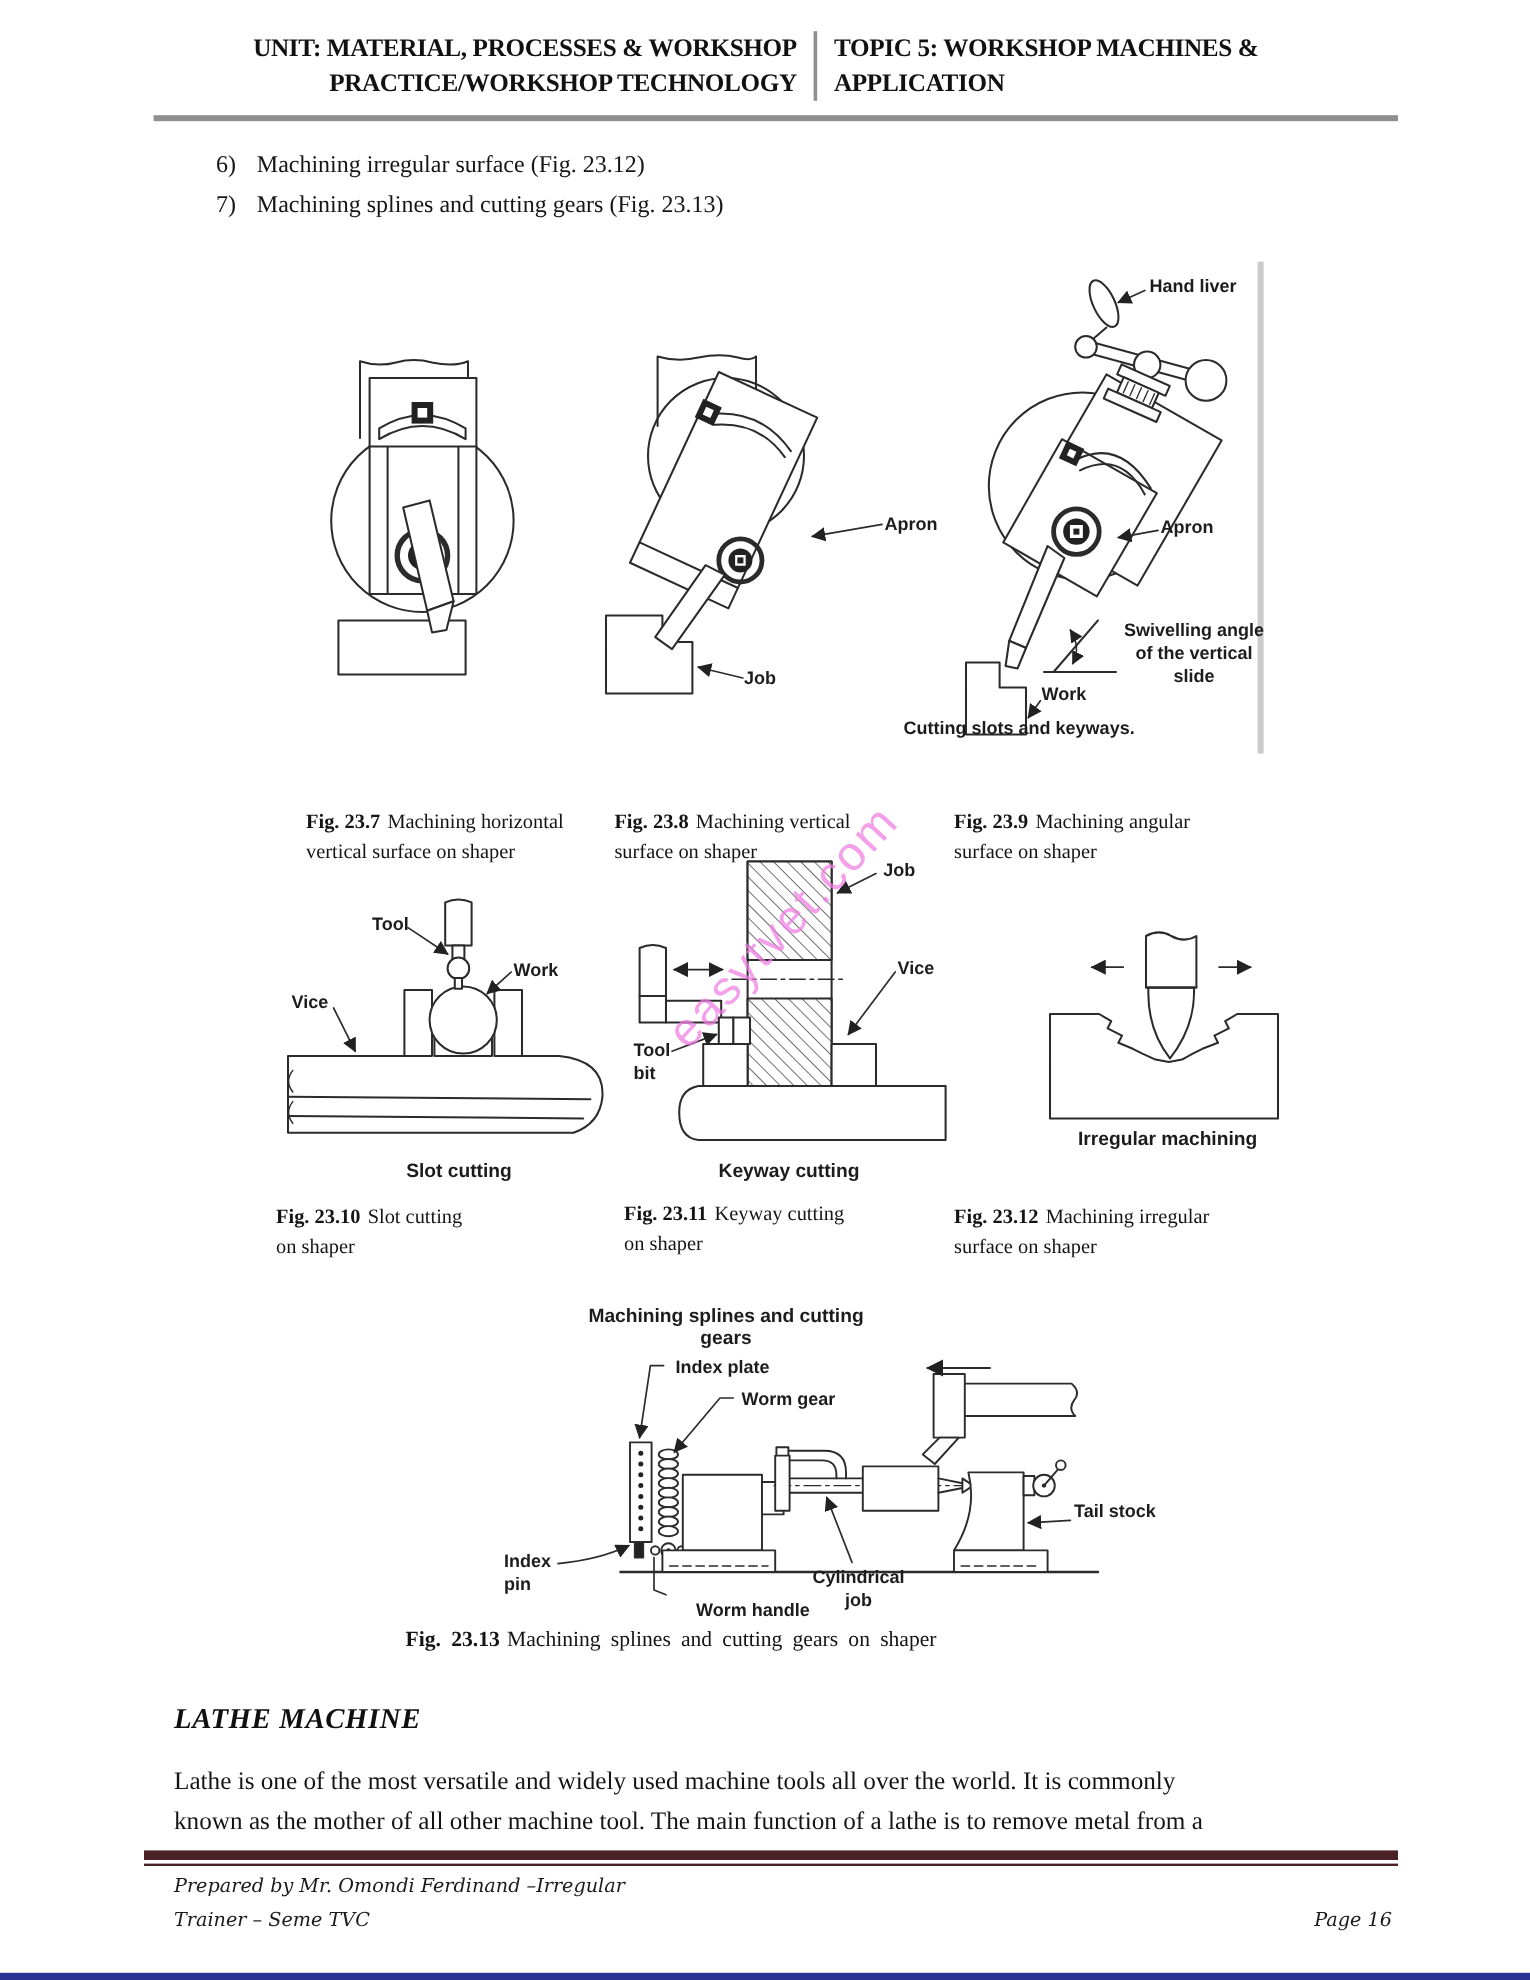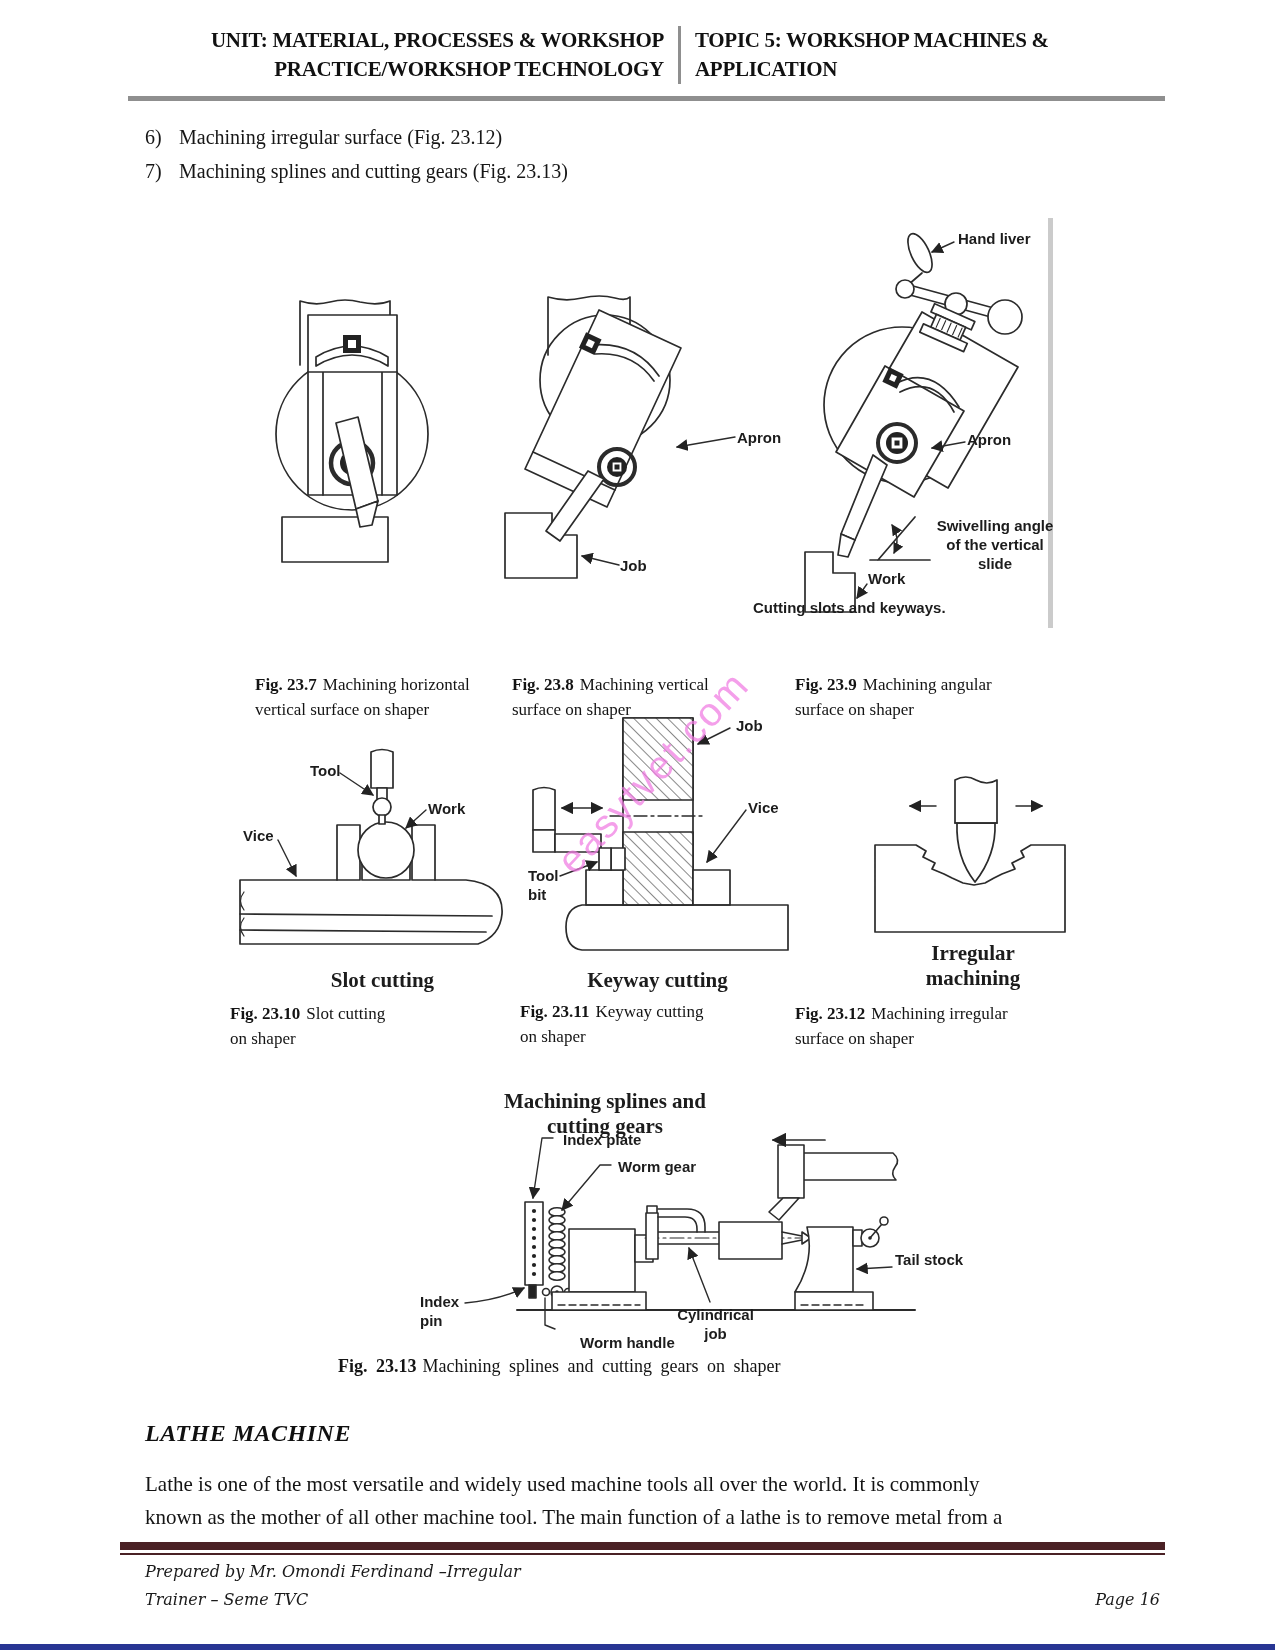--- a/index.html
+++ b/index.html
@@ -9,26 +9,26 @@
     font-family:"Liberation Serif", serif; color:#1a1a1a; overflow:hidden;
     margin:0 auto;
   }
   .abs { position:absolute; }
   
   .hdr { display:flex; font-weight:bold; font-size:21px; line-height:29px; letter-spacing:-0.3px; color:#111; }
   .hdr-left  { width:548px; text-align:right; padding-right:14px; }
   .hdr-right { flex:1; text-align:left; padding-left:14px; border-left:3px solid #8f8f8f; }
   .hdr-rule { background:#8f8f8f; }
   
-  .li { font-size:20px; color:#161616; }
+  .li { font-size:20px; color:#161616;margin-left:35px; }
   .li .num { display:inline-block; width:34px; }
   
   .flabel { font-family:"Liberation Sans", sans-serif; font-weight:bold; font-size:15px; color:#1c1c1c; white-space:nowrap; line-height:19px; }
   .flabel.wrap { white-space:normal; }
-  .fsub { font-family:Liberation Serif, serif; font-weight:bold; font-size:21px; color:#1c1c1c; text-align:center; }
+  .fsub { font-family:Liberation Sans, sans-serif; font-weight:bold; font-size:16px; color:#1c1c1c; text-align:center; }
   
   .fcap { font-size:17px; line-height:25px; text-align:left; color:#141414; }
   .fcap b { font-weight:bold; margin-right:6px; }
   .fcap13 { font-size:18px; word-spacing:4px; }
   
   .wmark { font-family:"Liberation Sans", sans-serif; font-size:40px; letter-spacing:2px; color:#f07be2; opacity:.72;
            transform:rotate(-47deg); transform-origin:0 0; white-space:nowrap; }
   
   .h-lathe { font-size:24px; font-weight:bold; font-style:italic; letter-spacing:0.5px; color:#101010; }
   .para { font-size:21px; line-height:33px; color:#141414; }

